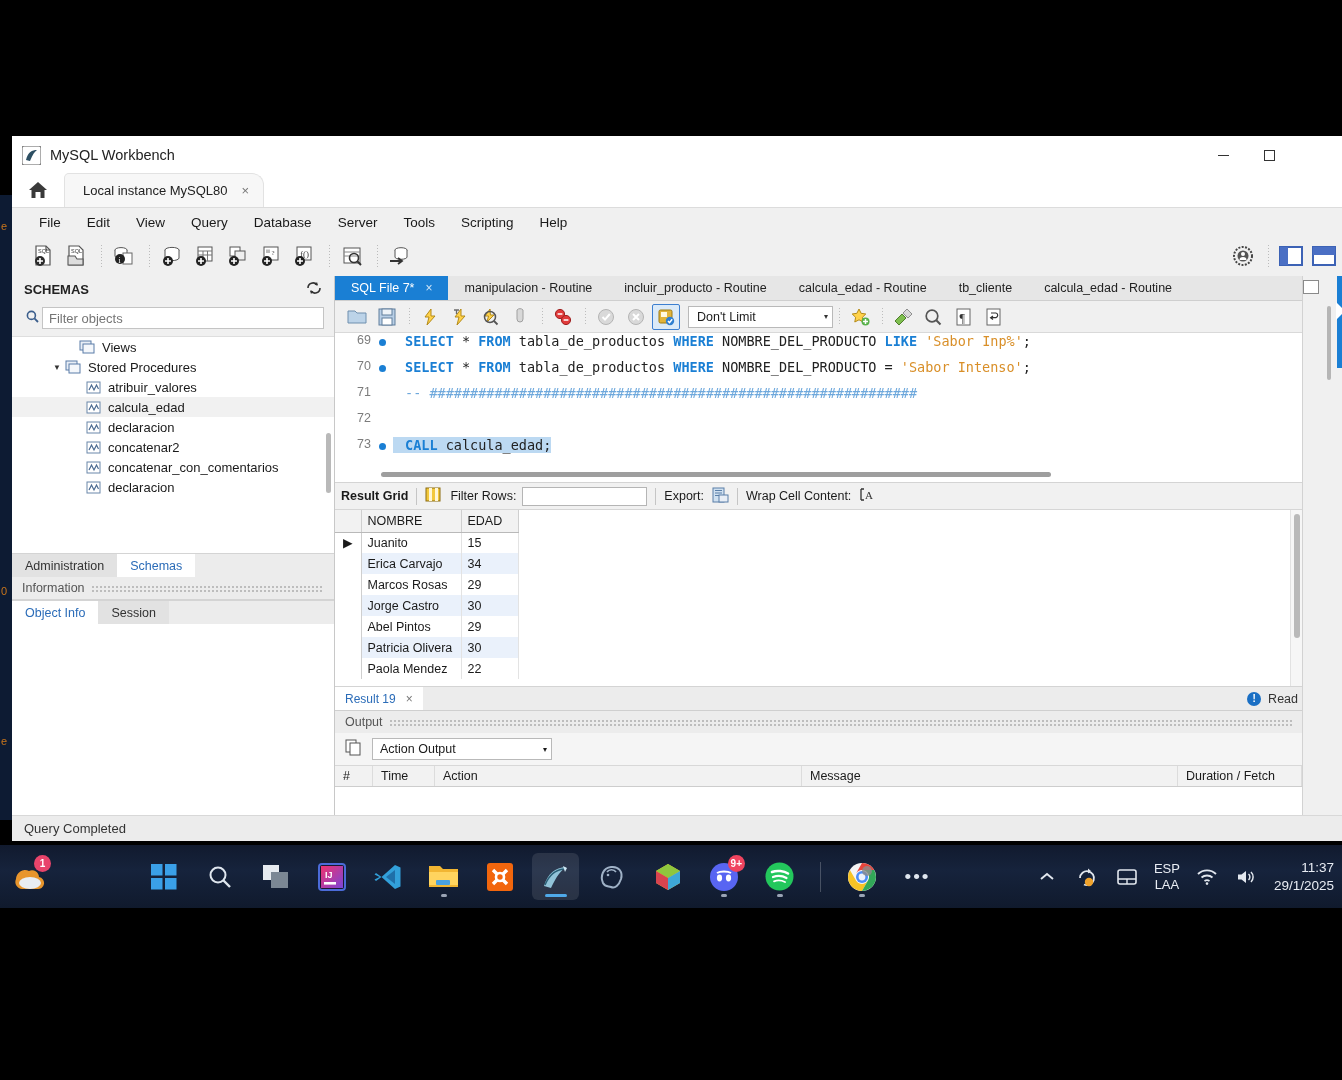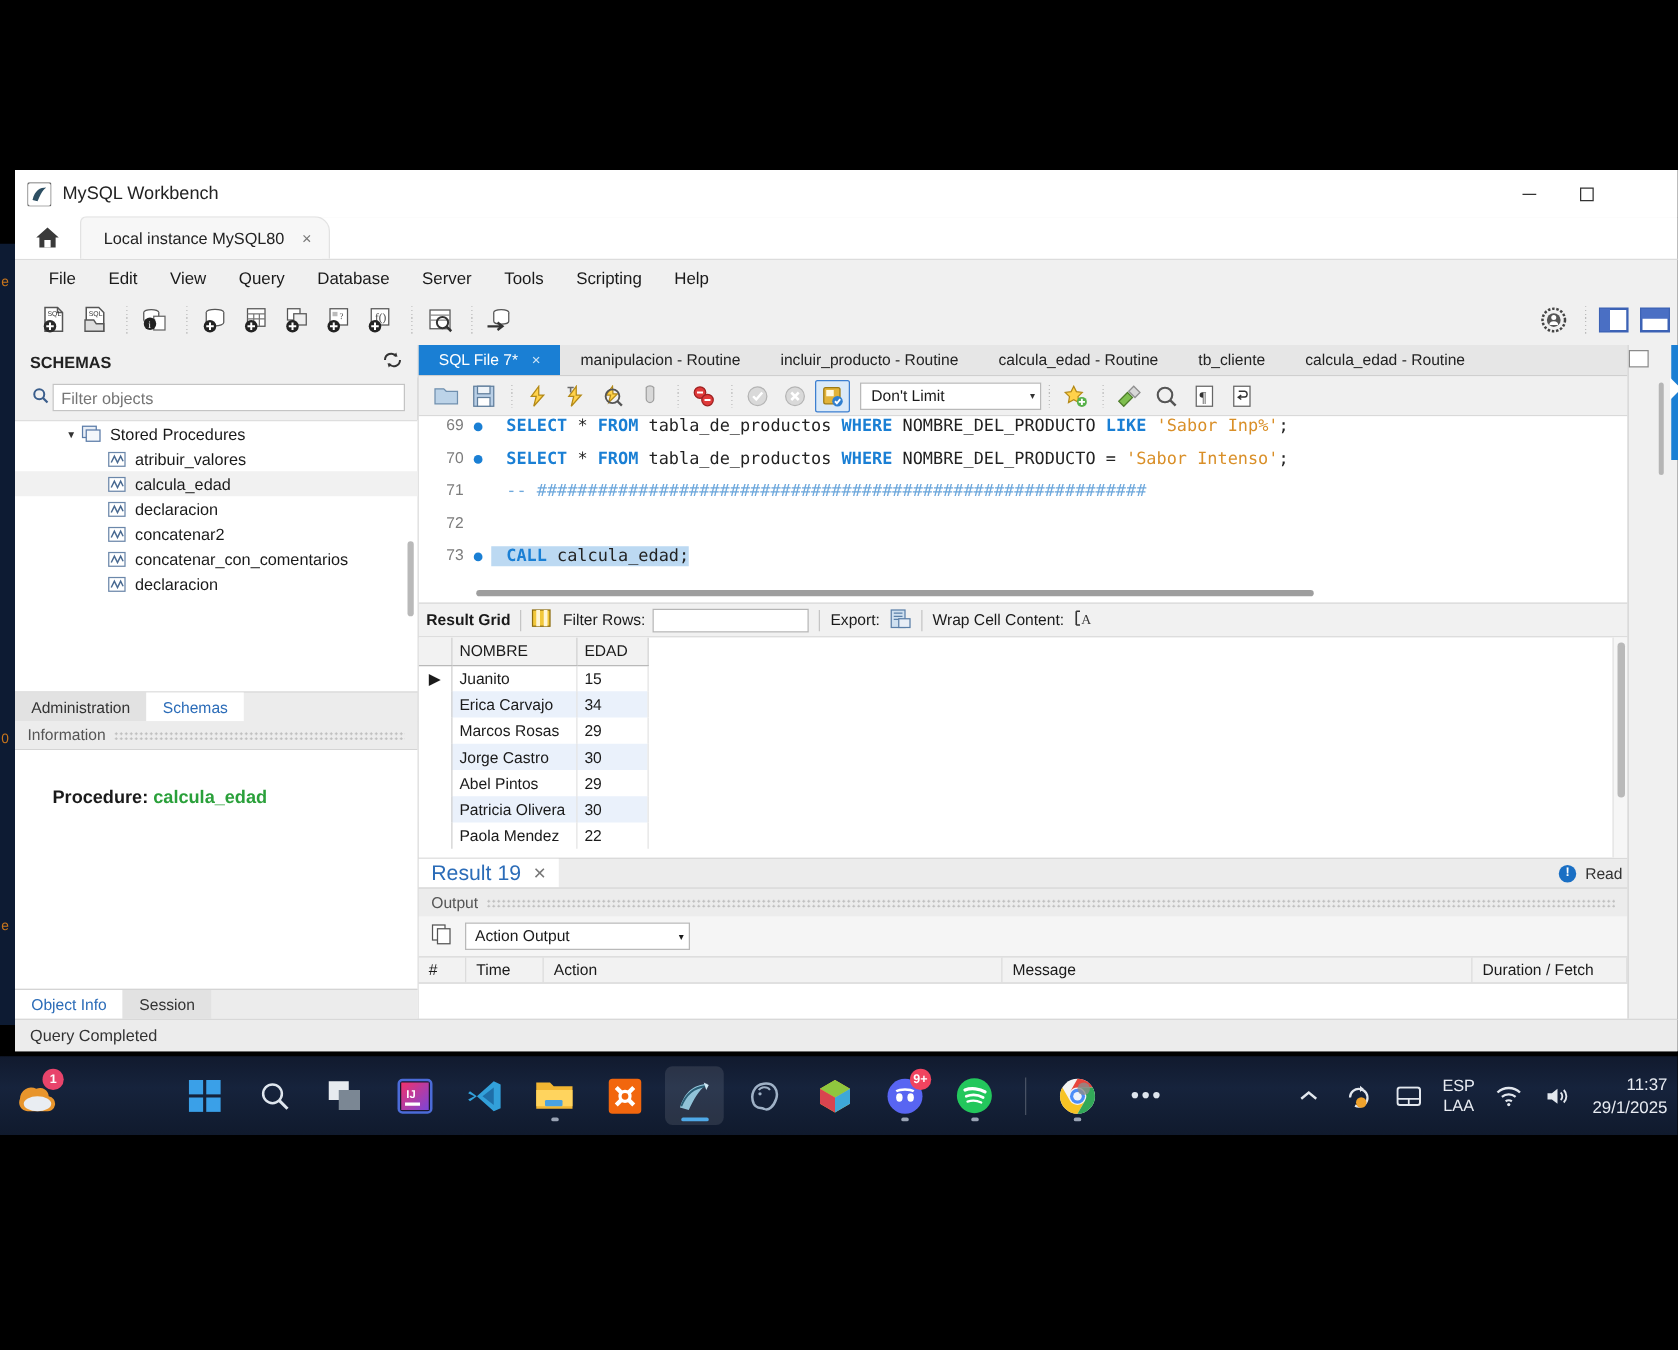--- a/index.html
+++ b/index.html
@@ -183,21 +183,21 @@
   .rp-arrow { position:absolute; left:-1px; top:26px; width:0; height:0;
               border-top:9px solid transparent; border-bottom:9px solid transparent;
               border-left:9px solid #fff; }
   #rp-scrollline { position:absolute; left:8px; top:30px; width:4px; height:74px;
                    background:#b5b5b5; border-radius:2px; }
 
   
   #restabbar { height:24px; background:#ececec; display:flex; align-items:stretch;
                border-top:1px solid #d4d4d4; }
   #restab { padding:0 10px; display:flex; align-items:center; background:#fff;
-            font-size:17px; color:#2b6cb8; }
+            font-size:12px; color:#2b6cb8; }
   #restab .x { margin-left:10px; color:#777; }
   #readonly { margin-left:auto; display:flex; align-items:center; padding-right:4px;
               font-size:12.5px; color:#333; gap:7px; }
   .infoicon { width:14px; height:14px; border-radius:50%; background:#1a6fc4;
               color:#fff; font-size:10px; font-weight:bold; display:flex;
               align-items:center; justify-content:center; }
 
   
   #outpanel { height:105px; display:flex; flex-direction:column; background:#f0f0f0;
               border-top:1px solid #cfcfcf; }
@@ -430,20 +430,30 @@
           <span class="mag">
             <svg width="13" height="13" viewBox="0 0 13 13">
               <circle cx="5.4" cy="5.4" r="4" fill="none" stroke="#3b5e8c" stroke-width="1.6"></circle>
               <path d="M8.4 8.4 L12 12" stroke="#3b5e8c" stroke-width="1.8"></path>
             </svg>
           </span>
           <input id="filterinput" type="text" placeholder="Filter objects" style="">
         </div>
 
         <div id="tree">
+          <div class="tnode" style="padding-left:52px">
+            <span class="tw"></span>
+            <span class="tico">
+              <svg width="16" height="14" viewBox="0 0 16 14">
+                <rect x="1" y="1" width="11" height="9" fill="#e8eef6" stroke="#5b7ca8"></rect>
+                <rect x="4" y="4" width="11" height="9" fill="#f4f7fb" stroke="#5b7ca8"></rect>
+              </svg>
+            </span>
+            <span>Views</span>
+          </div>
           <div class="tnode" style="padding-left:38px">
             <span class="tw">▼</span>
             <span class="tico">
               <svg width="16" height="14" viewBox="0 0 16 14">
                 <rect x="1" y="1" width="11" height="9" fill="#e8eef6" stroke="#5b7ca8"></rect>
                 <rect x="4" y="4" width="11" height="9" fill="#f4f7fb" stroke="#5b7ca8"></rect>
               </svg>
             </span>
             <span>Stored Procedures</span>
           </div>
@@ -508,26 +518,20 @@
           <div class="navtab">Administration</div>
           <div class="navtab active">Schemas</div>
         </div>
 
         <div class="panelhdr">
           <span>Information</span>
           <span class="dots"></span>
         </div>
 
         <div id="infopane">
-          <div id="infobody">
-            <div id="proc-line">
-              <span>Procedure:</span>
-              <span class="nm">calcula_edad</span>
-            </div>
-          </div>
           <div id="infotabs">
             <div class="navtab active">Object Info</div>
             <div class="navtab">Session</div>
           </div>
         </div>
       </div>
 
       <div id="center">
 
         <div id="edtabs">

